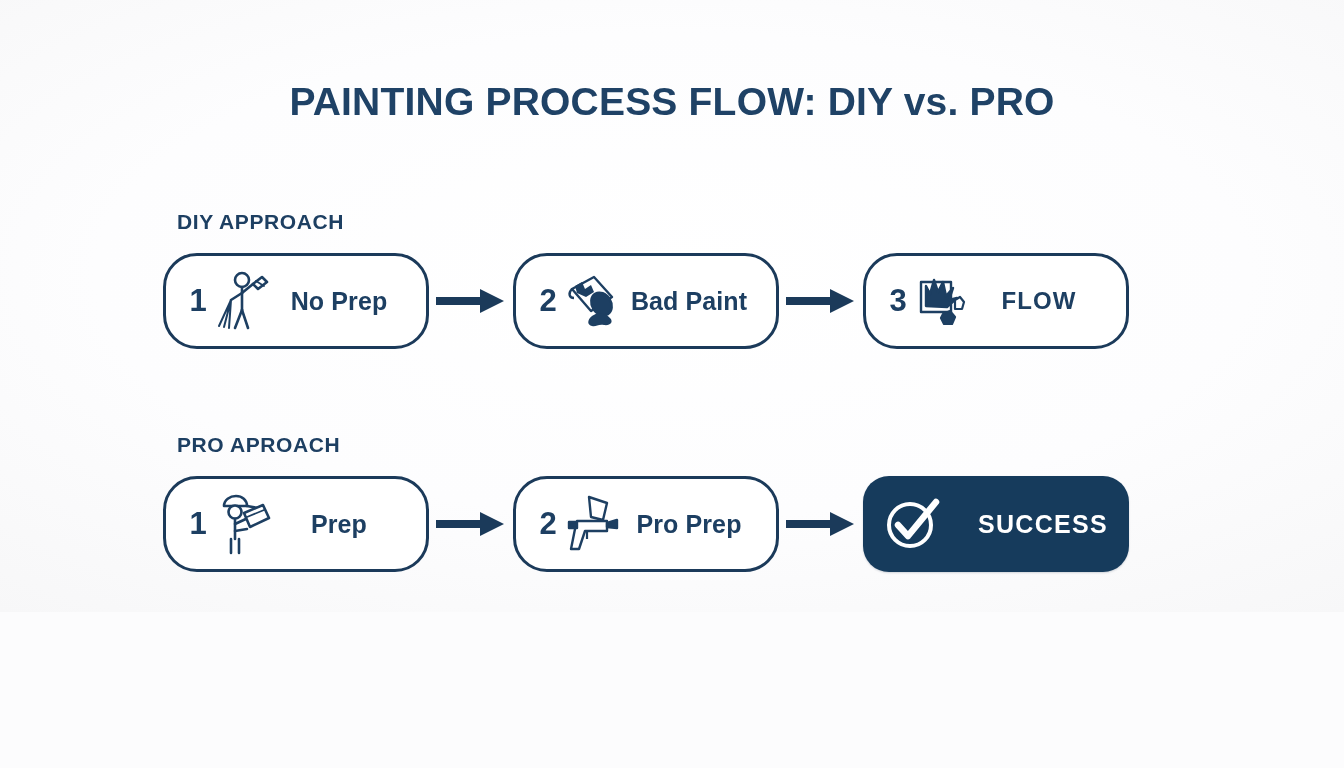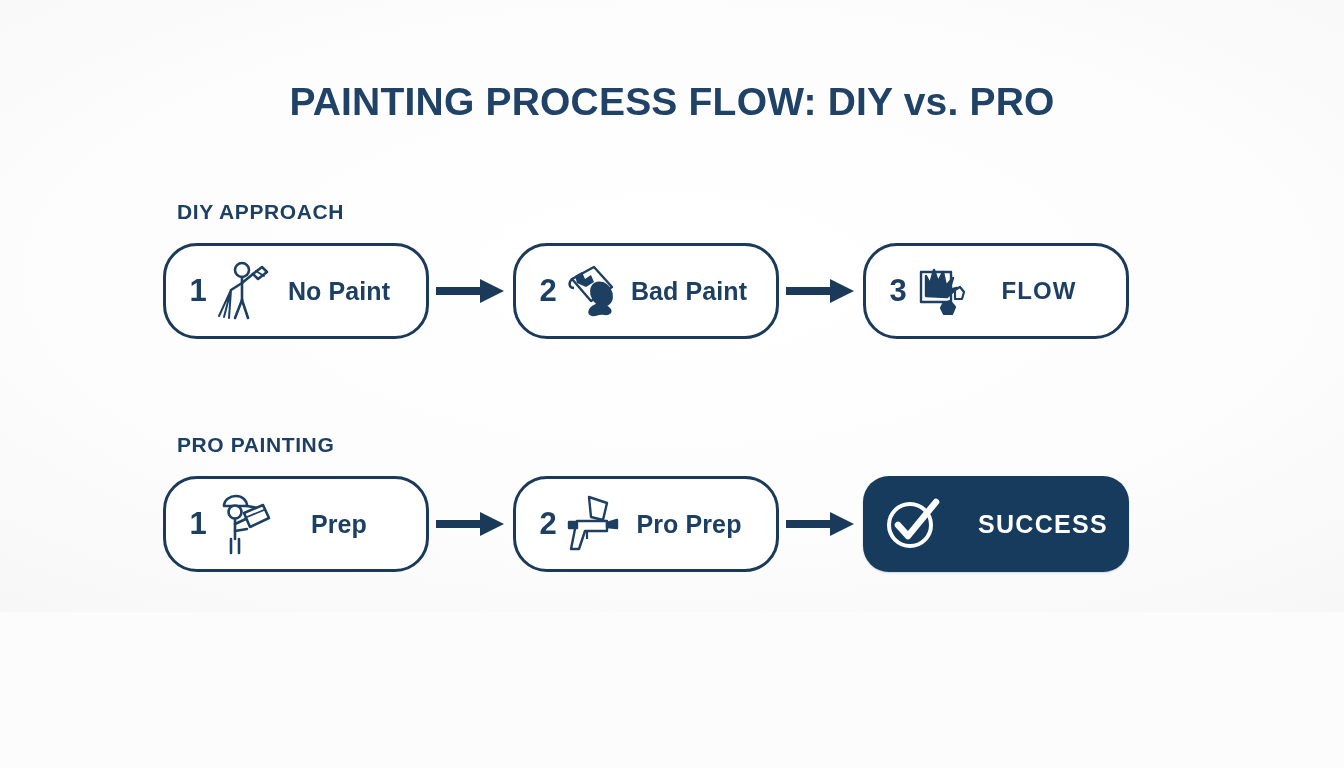--- a/index.html
+++ b/index.html
@@ -39,21 +39,21 @@
     color: #1f4266;
     font-stretch: condensed;
     white-space: nowrap;
   }
 
   
   .section {
     position: absolute;
     left: 163px;
   }
-  .section.diy { top: 200px; }
+  .section.diy { top: 210px; }
   .section.pro { top: 433px; }
 
   .section-label {
     font-size: 21px;
     font-weight: 700;
     letter-spacing: 0.6px;
     color: #1d3f62;
     margin: 0 0 17px 14px;
     height: 26px;
   }
@@ -165,21 +165,21 @@
             <path d="M27 17 L27 40"></path>
             <path d="M27 40 L20 58"></path>
             <path d="M27 40 L33 58"></path>
             <path d="M27 23 L16 30"></path>
             <path d="M27 23 L38 14"></path>
             <path d="M16 30 L4 56 M16 30 L9 57 M16 30 L14 58" stroke-width="2"></path>
             <path d="M38 14 L47 7 L52 12 L43 19 Z" fill="#ffffff"></path>
             <path d="M41 11 L49 16" stroke-width="1.8"></path>
           </svg>
         </div>
-        <div class="card-label">No Paint</div>
+        <div class="card-label">No Prep</div>
       </div>
 
       <div class="arrow">
         <svg width="70" height="30" viewBox="0 0 70 30" fill="#1b3a5a">
           <path d="M0 11 L44 11 L44 3 L68 15 L44 27 L44 19 L0 19 Z"></path>
         </svg>
       </div>
 
       <div class="card">
         <div class="card-num">2</div>
@@ -217,21 +217,21 @@
             <path d="M30 42 L37 39 L42 45 L39 52 L31 52 L28 46 Z" fill="#1d3f62" stroke="#1d3f62" stroke-width="2.2"></path>
           </svg>
         </div>
         <div class="card-label caps">FLOW</div>
       </div>
 
     </div>
   </div>
 
   <div class="section pro">
-    <div class="section-label">PRO PAINTING</div>
+    <div class="section-label">PRO APROACH</div>
 
     <div class="flow-row">
 
       <div class="card">
         <div class="card-num">1</div>
         <div class="card-icon">
           <svg width="58" height="62" viewBox="0 0 58 62" fill="none" stroke="#1d3f62" stroke-width="2.6" stroke-linecap="round" stroke-linejoin="round">
 
             <path d="M10 13 C10 7 16 3 22 3 C28 3 33 7 33 13 L10 13 Z" fill="#ffffff"></path>
             <path d="M33 13 L44 15"></path>

